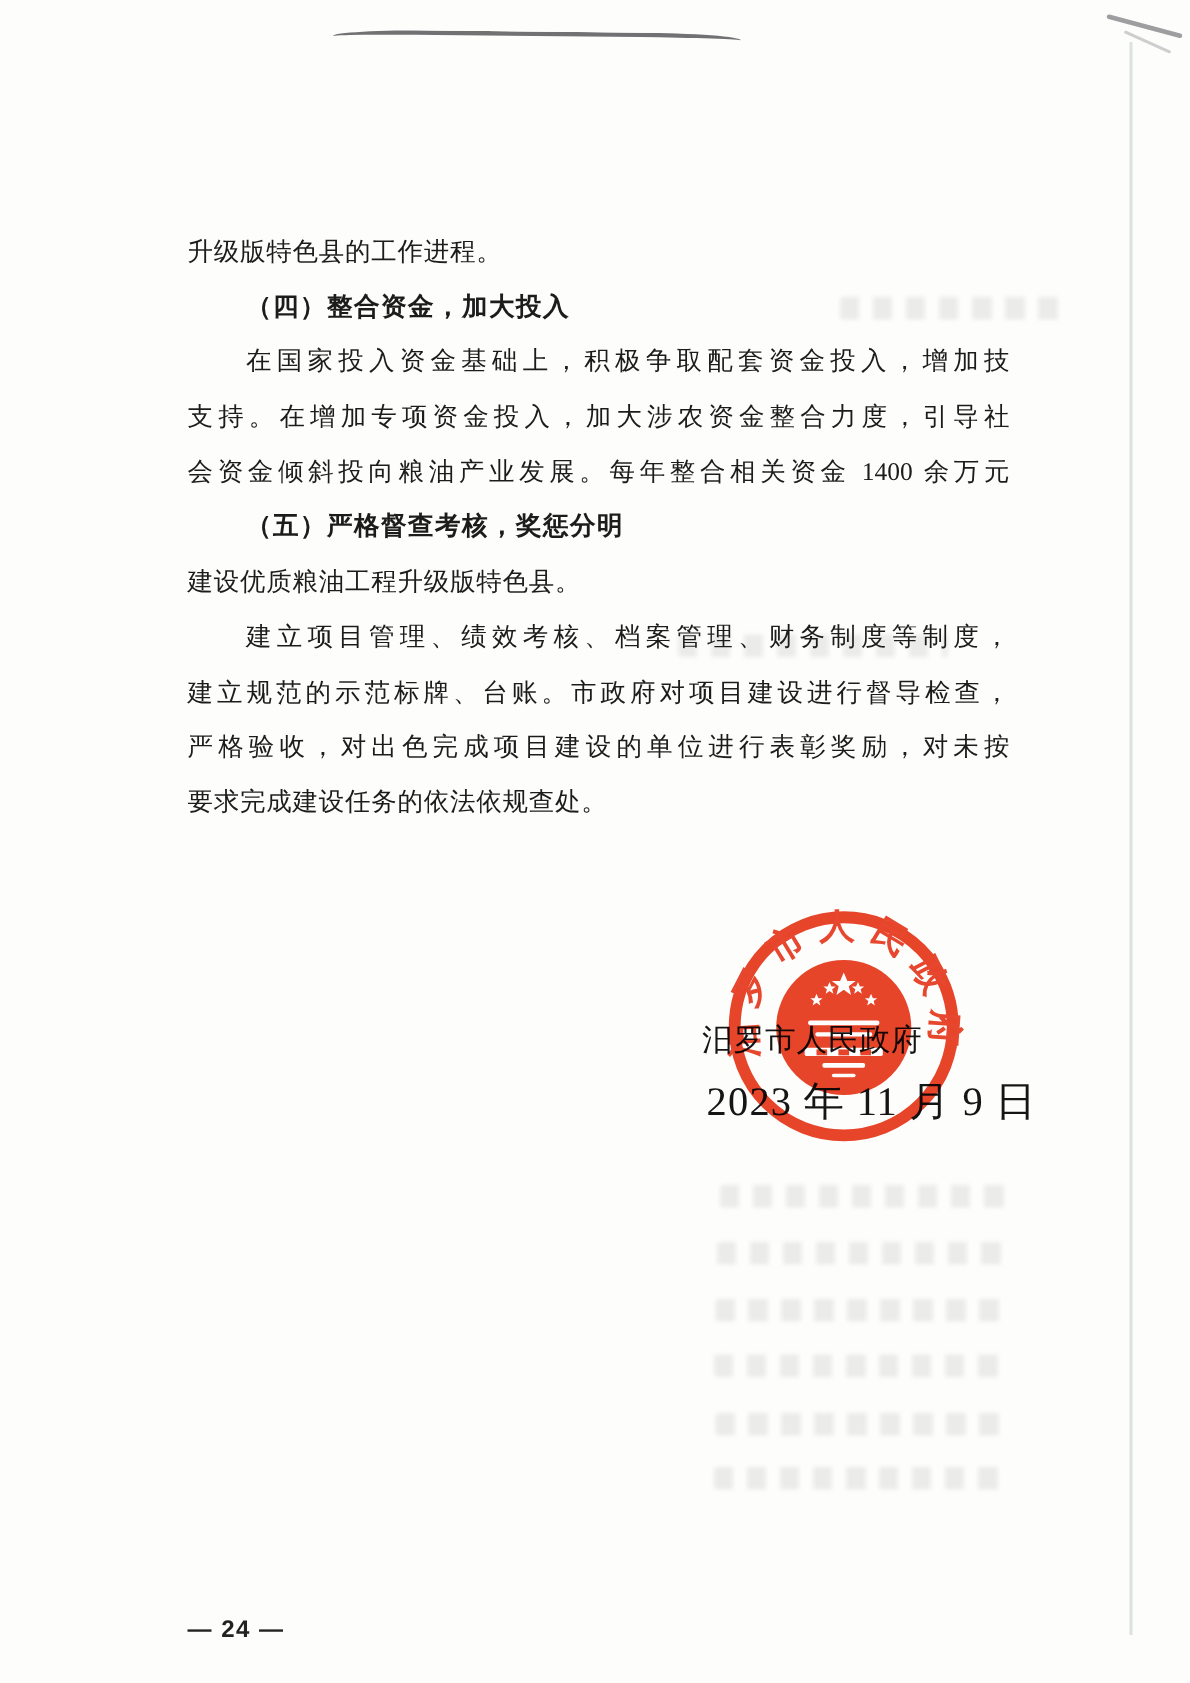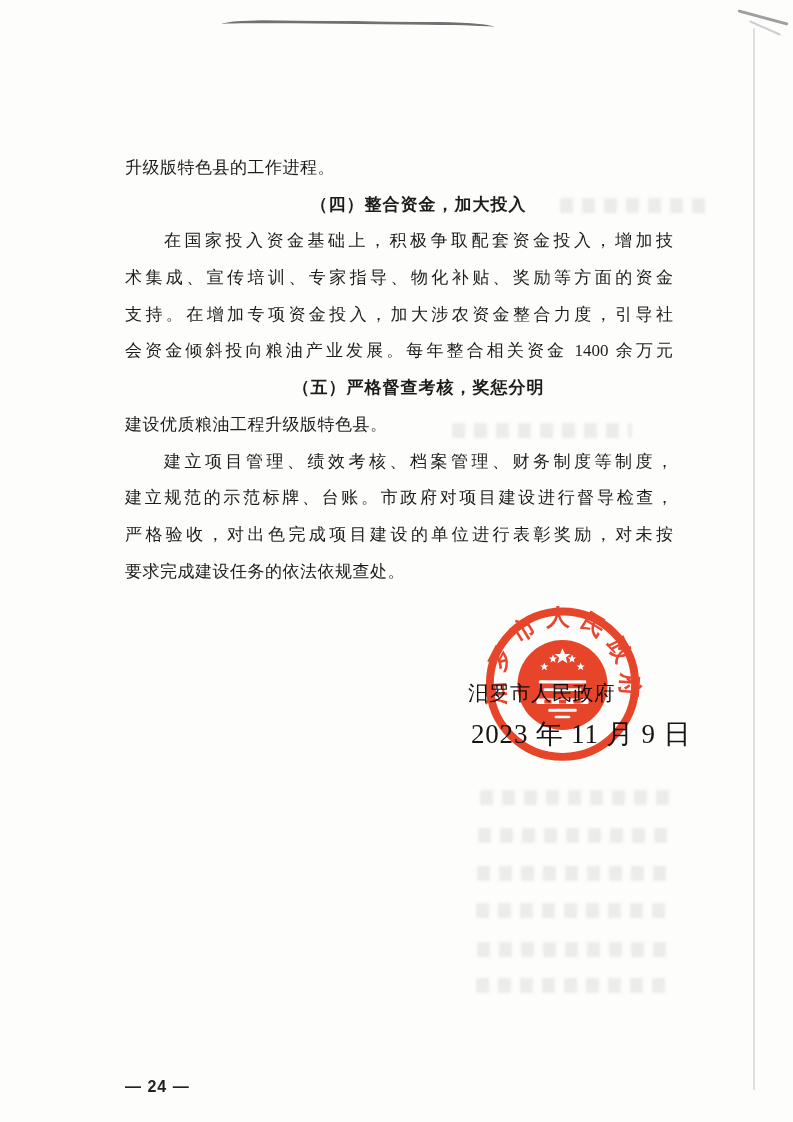--- a/index.html
+++ b/index.html
@@ -11,21 +11,21 @@
   }
   
   .doc-body{
     position:absolute;left:125px;top:150px;width:548px;
     font-size:17px;line-height:36.7px;
     color:#1c1c1c;
   }
   .doc-line{height:36.7px;white-space:nowrap;letter-spacing:.5px;}
   .doc-line.justify{white-space:normal;text-align:justify;text-align-last:justify;letter-spacing:0;}
   .doc-line.indent{text-indent:39px;}
-  .doc-line.bold{font-weight:700;letter-spacing:1px;text-align:center;}
+  .doc-line.bold{font-weight:700;letter-spacing:1px;}
   
   .seal{
     position:absolute;left:482px;top:606px;width:161px;height:158px;
     opacity:.93;z-index:2;
   }
   .seal svg{width:100%;height:100%;display:block;}
   .seal-arc-text{
     font-family:"Liberation Serif","DejaVu Serif",serif;
     font-weight:700;font-size:30px;letter-spacing:11px;
   }
@@ -84,21 +84,20 @@
 <div class="artifact bleed" style="left:478px;top:828px;width:195px;"></div>
 <div class="artifact bleed" style="left:477px;top:866px;width:195px;"></div>
 <div class="artifact bleed" style="left:476px;top:903px;width:198px;"></div>
 <div class="artifact bleed" style="left:477px;top:942px;width:196px;"></div>
 <div class="artifact bleed" style="left:476px;top:978px;width:198px;"></div>
 
 <div class="doc-body">
     <div class="doc-line">升级版特色县的工作进程。</div>
     <div class="doc-line indent bold">（四）整合资金，加大投入</div>
     <div class="doc-line indent justify">在国家投入资金基础上，积极争取配套资金投入，增加技</div>
-    <div class="doc-line justify">术集成、宣传培训、专家指导、物化补贴、奖励等方面的资金</div>
     <div class="doc-line justify">支持。在增加专项资金投入，加大涉农资金整合力度，引导社</div>
     <div class="doc-line justify">会资金倾斜投向粮油产业发展。每年整合相关资金 1400 余万元</div>
     <div class="doc-line indent bold">（五）严格督查考核，奖惩分明</div>
     <div class="doc-line">建设优质粮油工程升级版特色县。</div>
     <div class="doc-line indent justify">建立项目管理、绩效考核、档案管理、财务制度等制度，</div>
     <div class="doc-line justify">建立规范的示范标牌、台账。市政府对项目建设进行督导检查，</div>
     <div class="doc-line justify">严格验收，对出色完成项目建设的单位进行表彰奖励，对未按</div>
     <div class="doc-line">要求完成建设任务的依法依规查处。</div>
   </div>
 

